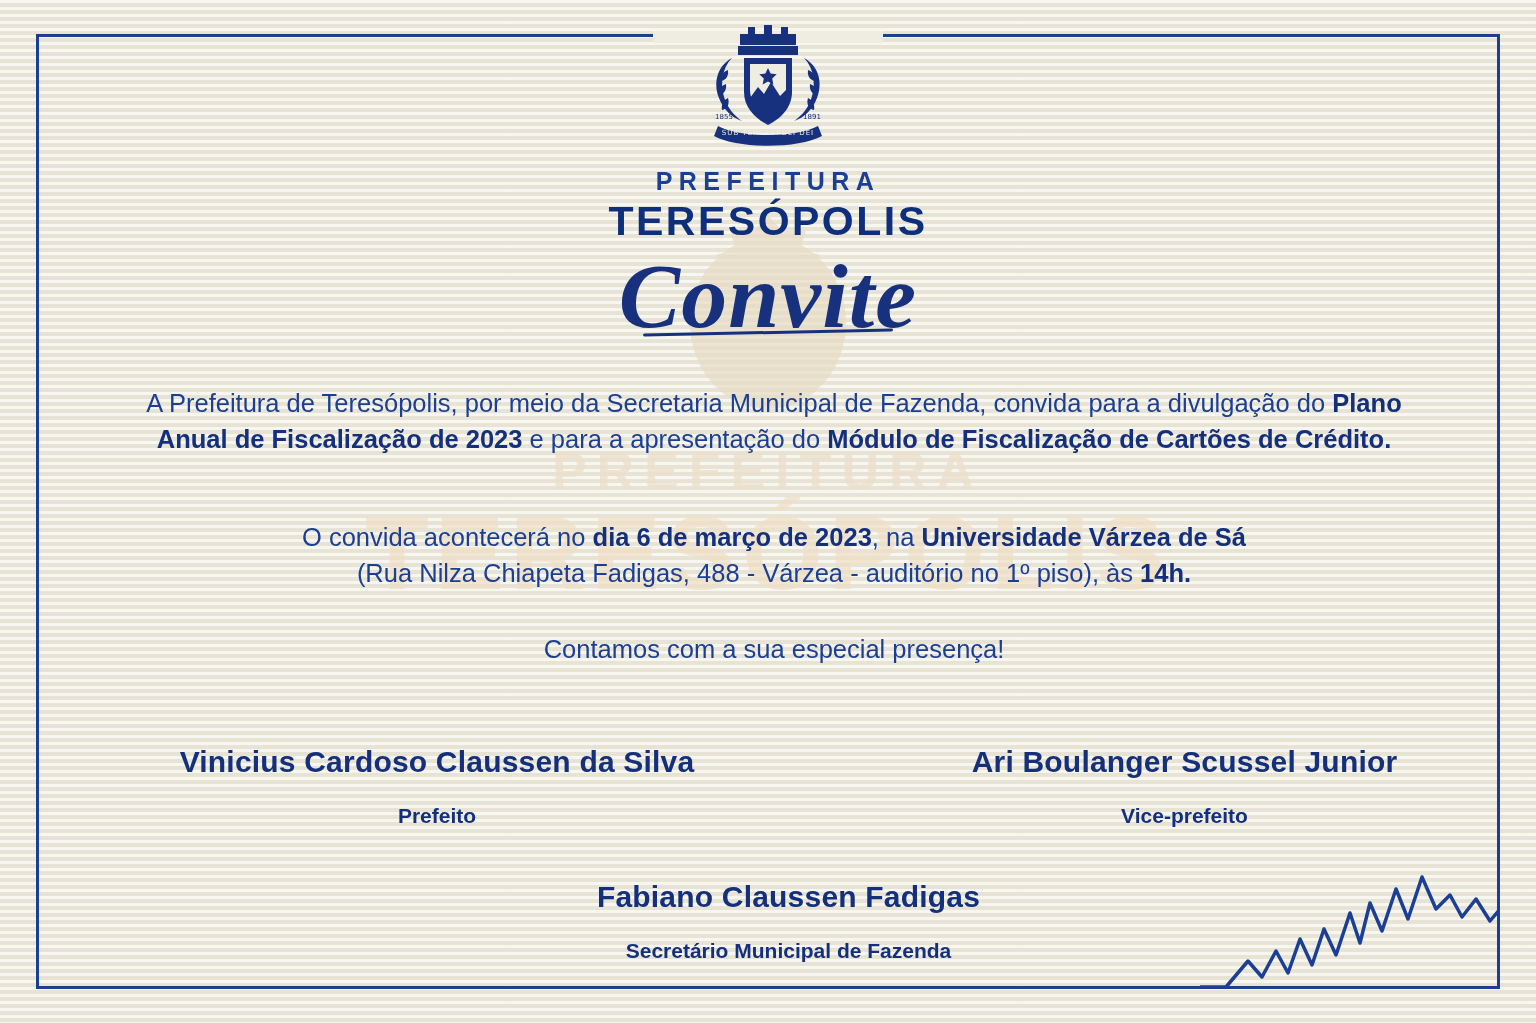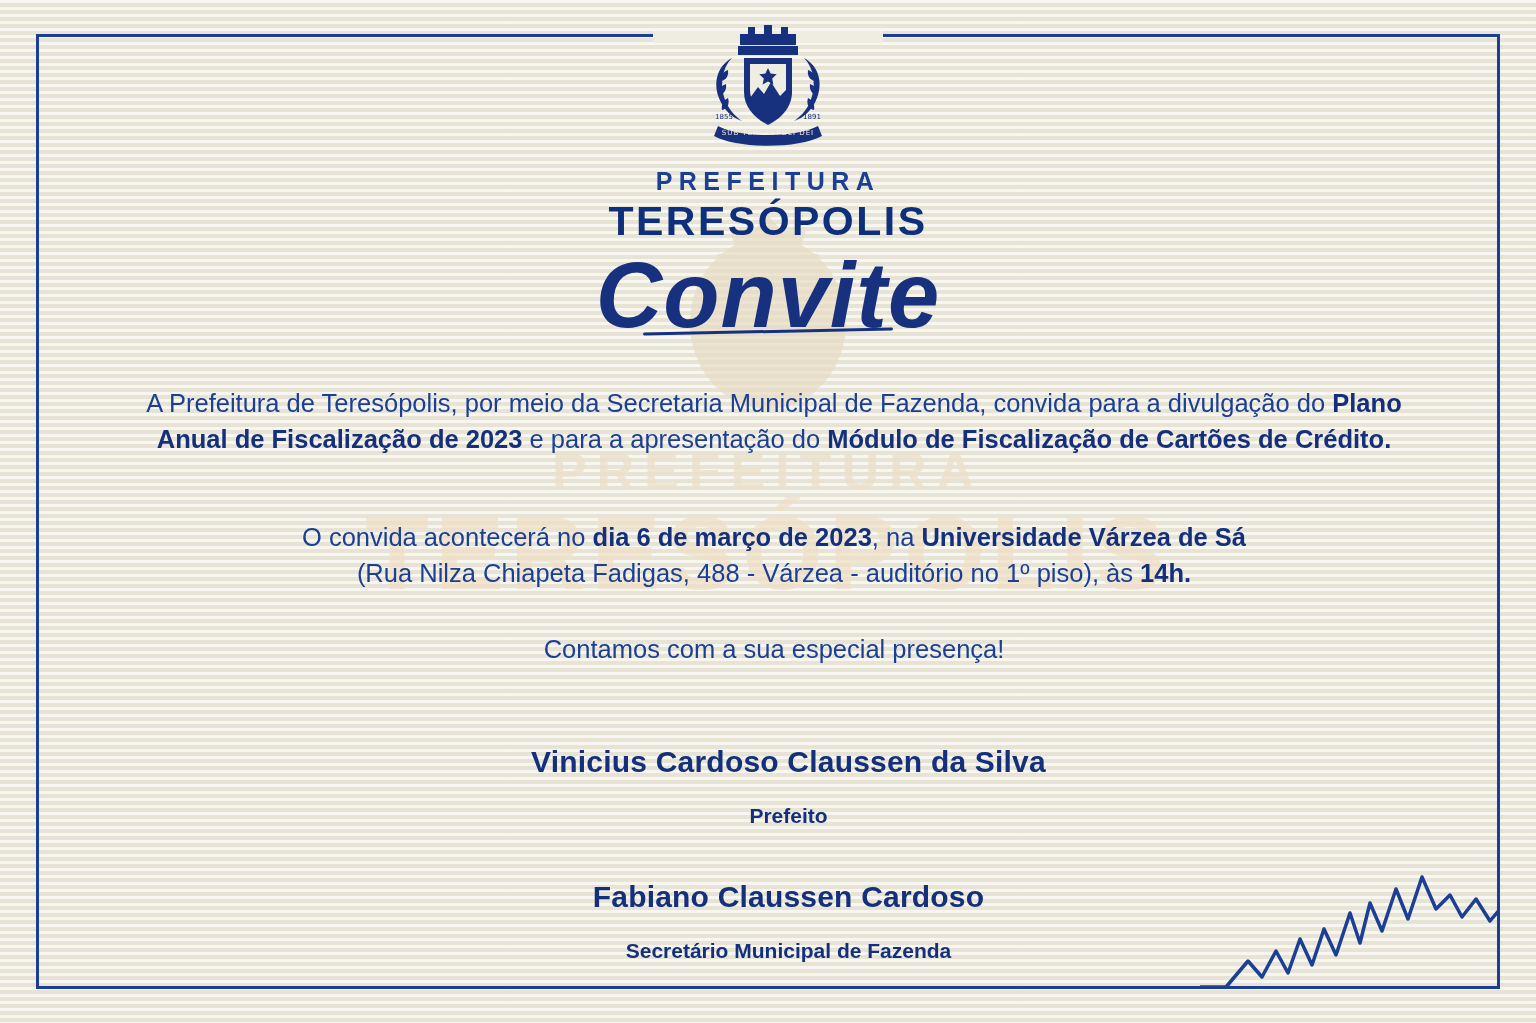--- a/index.html
+++ b/index.html
@@ -114,21 +114,21 @@
     color: #0e2f7c;
   }
 
   
   .script-title {
     position: absolute;
     left: 0;
     right: 0;
     top: 243px;
     text-align: center;
-    font-family: Liberation Sans, sans-serif;
+    font-family: Liberation Serif, serif;
     font-style: italic;
     font-weight: bold;
     font-size: 92px;
     color: #17317f;
     letter-spacing: 1px;
   }
   .script-title .underline {
     display: block;
     width: 250px;
     height: 3px;
@@ -271,23 +271,27 @@
     <div class="para-gap-2"></div>
     <p>Contamos com a sua especial presença!</p>
   </div>
 
   <div class="signatures">
     <div class="sig-row">
       <div class="sig-block">
         <div class="sig-name">Vinicius Cardoso Claussen da Silva</div>
         <div class="sig-role">Prefeito</div>
       </div>
+      <div class="sig-block">
+        <div class="sig-name">Ari Boulanger Scussel Junior</div>
+        <div class="sig-role">Vice-prefeito</div>
+      </div>
     </div>
     <div class="sig-center">
-      <div class="sig-name">Fabiano Claussen Cardoso</div>
+      <div class="sig-name">Fabiano Claussen Fadigas</div>
       <div class="sig-role">Secretário Municipal de Fazenda</div>
     </div>
   </div>
 
   <div class="mountains">
     <svg width="300" height="120" viewBox="0 0 300 120" aria-hidden="true">
       <polyline points="0,118 26,118 48,92 62,108 76,82 88,104 100,70 112,96 124,60 136,86 150,44 160,74 170,34 182,62 196,20 208,50 222,8 236,40 250,26 262,48 276,30 290,52 300,40" fill="none" stroke="#1b3f94" stroke-width="3.5" stroke-linejoin="round" stroke-linecap="round"></polyline>
     </svg>
   </div>
 

